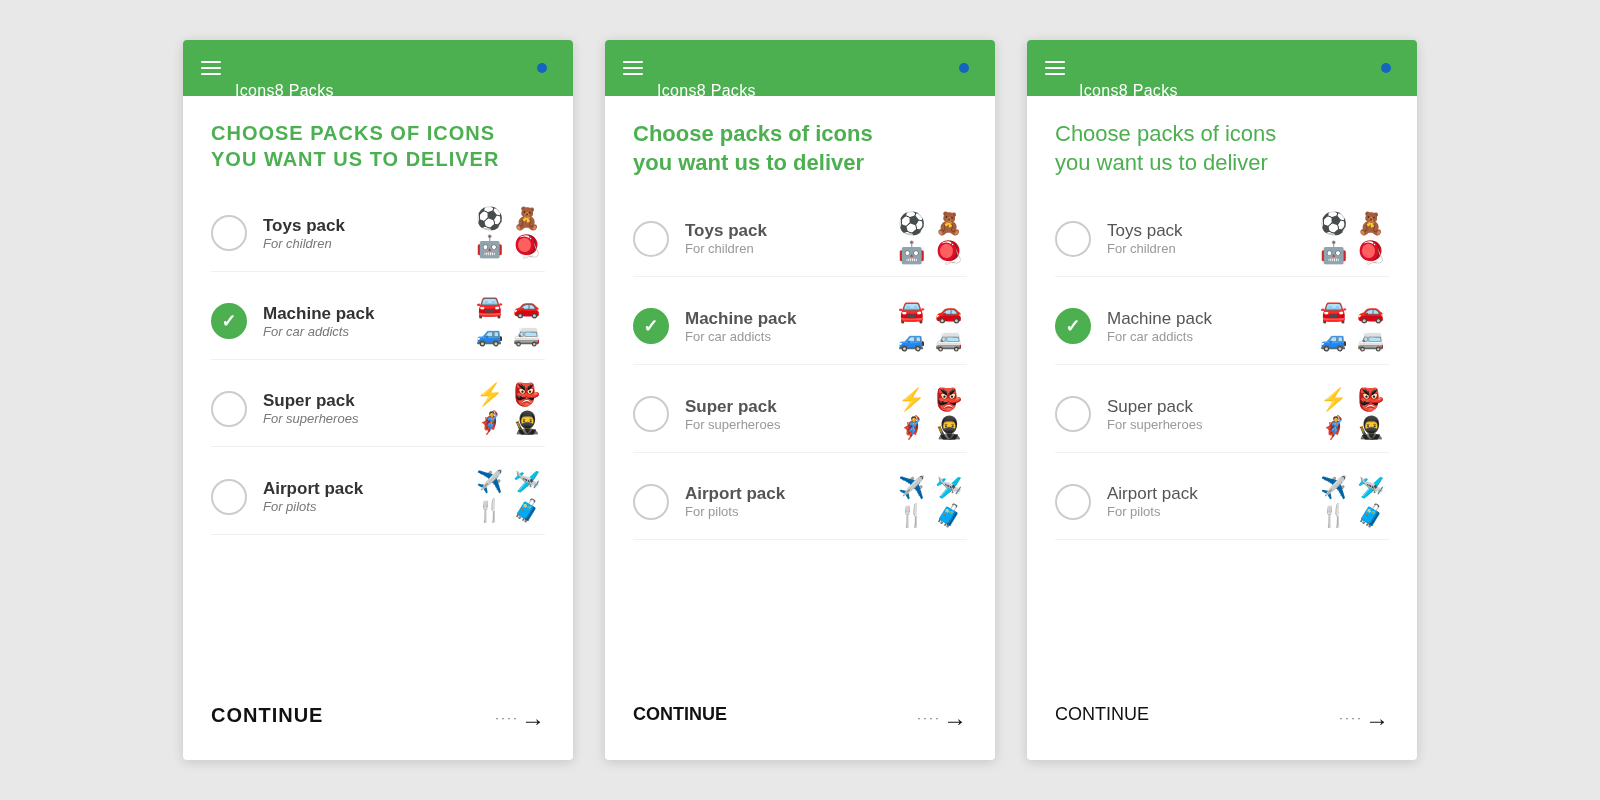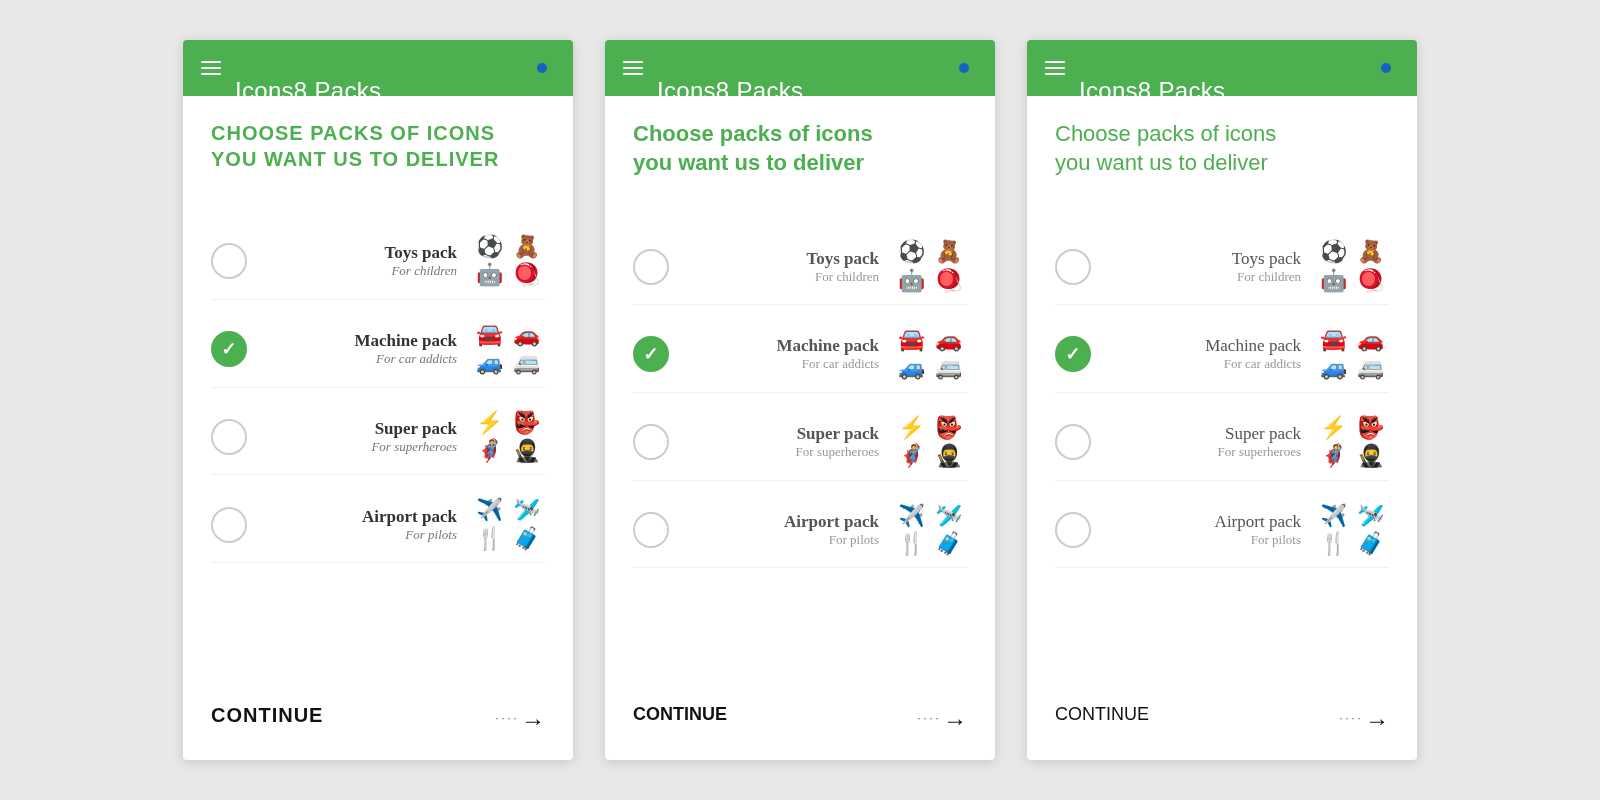--- a/index.html
+++ b/index.html
@@ -45,32 +45,31 @@
     .hamburger-icon span {
       display: block;
       width: 20px;
       height: 2px;
       background: #fff;
       border-radius: 1px;
     }
 
     .header-title {
       color: #fff;
-      font-size: 24px;
+      font-size: 16px;
       font-weight: 400;
       letter-spacing: 0.3px;
       margin-top: 45px;
     }
 
     .phone-body {
       padding: 24px 28px 28px 28px;
       flex: 1;
       display: flex;
       flex-direction: column;
-      gap: 28px;
     }
 
     
     .headline-caps {
       color: #4caf50;
       font-size: 20px;
       font-weight: 900;
       text-transform: uppercase;
       letter-spacing: 1px;
       line-height: 1.3;
@@ -130,22 +129,20 @@
 
     .checkmark {
       color: #fff;
       font-size: 18px;
       font-weight: bold;
       line-height: 1;
     }
 
     .pack-info {
       flex: 1;
-      text-align: right;
-      font-family: Liberation Serif, serif;
     }
 
     .pack-name-caps {
       font-size: 17px;
       font-weight: 800;
       color: #333;
       display: block;
     }
 
     .pack-name-bold {

